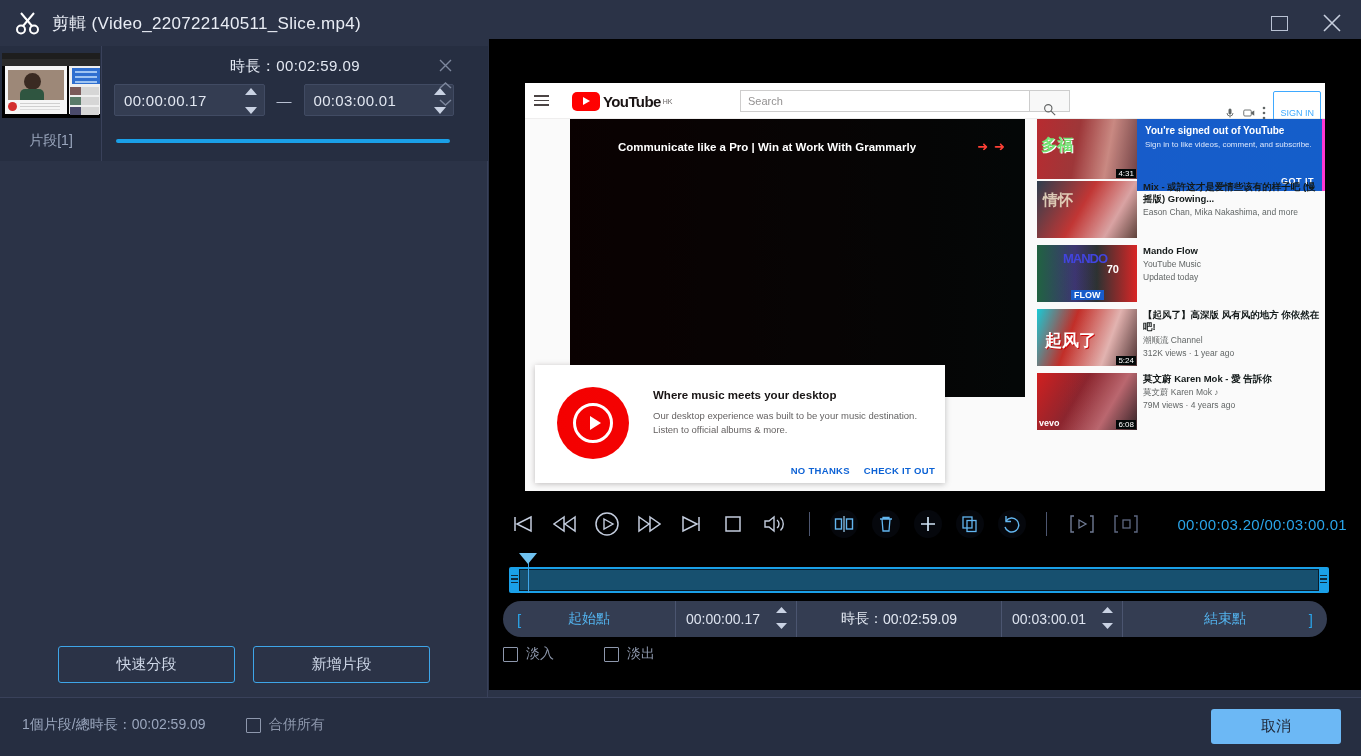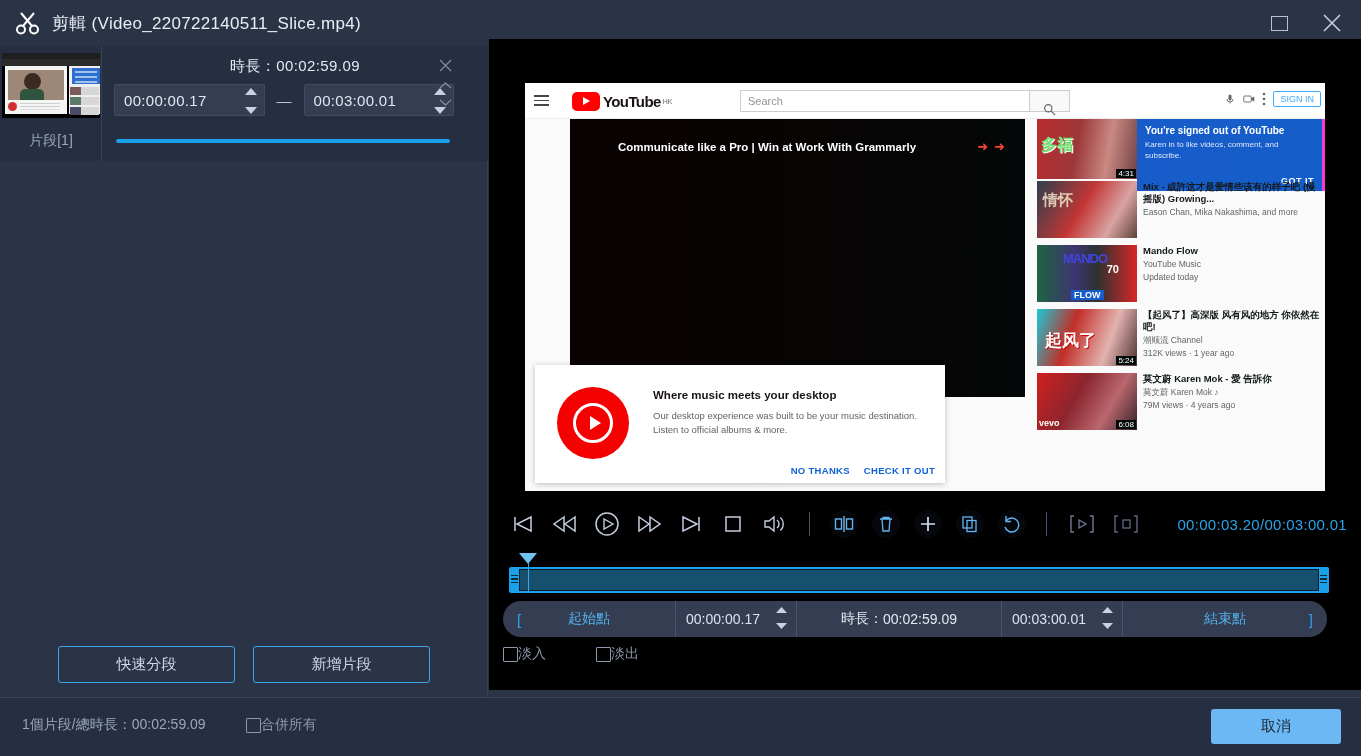--- a/index.html
+++ b/index.html
@@ -95,21 +95,21 @@
   .yt-logo{ position:absolute; left:47px; top:9px; display:flex; align-items:center; }
   .yt-play{ width:28px; height:19px; background:#ff0000; border-radius:5px; position:relative; }
   .yt-play:after{ content:""; position:absolute; left:11px; top:5px; border-left:7px solid #fff; border-top:4.5px solid transparent; border-bottom:4.5px solid transparent; }
   .yt-word{ margin-left:3px; color:#111; font-size:15px; font-weight:bold; letter-spacing:-.6px; }
   .yt-hk{ font-size:7px; color:#606060; margin-left:2px; vertical-align:top; }
   .yt-search{ position:absolute; left:215px; top:7px; width:290px; height:22px; border:1px solid #ccc; background:#fff; }
   .yt-search span{ position:absolute; left:7px; top:4px; font-size:11px; color:#909090; }
   .yt-sbtn{ position:absolute; left:505px; top:7px; width:40px; height:22px; border:1px solid #ccc; border-left:none; background:#f8f8f8; }
   .yt-icn{ position:absolute; top:12px; width:13px; height:13px; }
   .yt-right{ position:absolute; right:4px; top:8px; display:flex; align-items:center; gap:7px; }
-  .yt-signin{ border:1px solid #3ea6ff; color:#3ea6ff; font-size:9px; padding:2px 6px; border-radius:2px; white-space:nowrap; }
+  .yt-signin{ border:1px solid #3ea6ff; color:#3ea6ff; font-size:9px; padding:16px 6px; border-radius:2px; white-space:nowrap; }
 
   .yt-player{ position:absolute; left:45px; top:36px; width:455px; height:278px; background:#000; }
   .yt-cyanbar{ position:absolute; left:45px; top:36px; width:12px; height:278px; background:#00e7f0; }
   .yt-title{ position:absolute; left:48px; top:22px; color:#fff; font-size:11.5px; font-weight:bold; white-space:nowrap; }
   .yt-arrows{ position:absolute; right:14px; top:20px; color:#ff3b30; font-size:13px; letter-spacing:6px; }
 
   .yt-actions{ position:absolute; left:45px; top:318px; width:455px; height:16px; color:#606060; font-size:9.5px; display:flex; align-items:center; gap:10px; }
 
   .yt-side{ position:absolute; left:512px; top:36px; width:285px; height:360px; }
   .yt-card{ position:relative; height:60px; margin-bottom:3px; display:flex; }
@@ -166,21 +166,21 @@
   }
   .trim-cell{ display:flex; align-items:center; justify-content:center; position:relative; }
   .trim-lbl{ width:172px; color:#53b4ef; font-size:14px; }
   .brkt{ position:absolute; color:#2aa4e8; font-size:15px; }
   .trim-sep{ width:1px; background:#4b5570; }
   .trim-num{ width:120px; color:#dde3ef; font-size:14px; justify-content:flex-start; padding-left:10px; }
   .trim-spin{ position:absolute; right:8px; top:5px; display:flex; flex-direction:column; justify-content:space-between; height:24px; }
   .trim-dur{ flex:1; color:#e3e8f2; font-size:14px; }
 
   .fades{ position:absolute; left:14px; top:606px; display:flex; gap:50px; align-items:center; }
-  .chk{ display:flex; align-items:center; color:#8e98ad; font-size:14px; }
+  .chk{ display:flex; align-items:center; gap:8px; color:#8e98ad; font-size:14px; }
   .box{ width:15px; height:15px; border:1.6px solid #8e98ad; border-radius:1px; }
 
   
   .footer{ position:absolute; left:0; top:697px; width:1361px; height:59px; background:#262e41; border-top:1px solid #39415a; }
   .foot-left{ position:absolute; left:22px; top:18px; display:flex; align-items:center; gap:40px; }
   .foot-left .txt{ color:#9aa6bd; font-size:14px; }
   .foot-btns{ position:absolute; right:20px; top:11px; display:flex; gap:12px; }
   .pbtn{
     width:130px; height:35px; background:#6cb8f5; color:#1d2433; border:none; border-radius:3px;
     font-size:15px; font-family:"Liberation Sans",sans-serif;
@@ -370,21 +370,21 @@
               <path d="M1 3 h10 M1 7 h10 M1 11 h6 M12 8 v6 M9 11 h6" stroke="#606060" stroke-width="1.2" fill="none"></path>
             </svg>
           <span>Save</span>
           <span>...</span>
         </div>
 
         <div class="yt-side">
 
           <div class="yt-banner">
             <div class="b1">You're signed out of YouTube</div>
-            <div class="b2">Karen in to like videos, comment, and subscribe.</div>
+            <div class="b2">Sign in to like videos, comment, and subscribe.</div>
             <div class="b3">GOT IT</div>
           </div>
           <div class="yt-bpink"></div>
 
           <div style="position:absolute;left:0;top:0;width:100px;height:60px;overflow:hidden">
             <div style="position:absolute;inset:0;background:linear-gradient(100deg,#b7252a 0%,#9c3133 40%,#c8857e 70%,#6f3b3e 100%)"></div>
             <div style="position:absolute;left:4px;top:16px;color:#6ee36e;font-size:16px;font-weight:bold;text-shadow:1px 1px 0 #fff">多福</div>
             <div class="yt-dur">4:31</div>
           </div>
 

